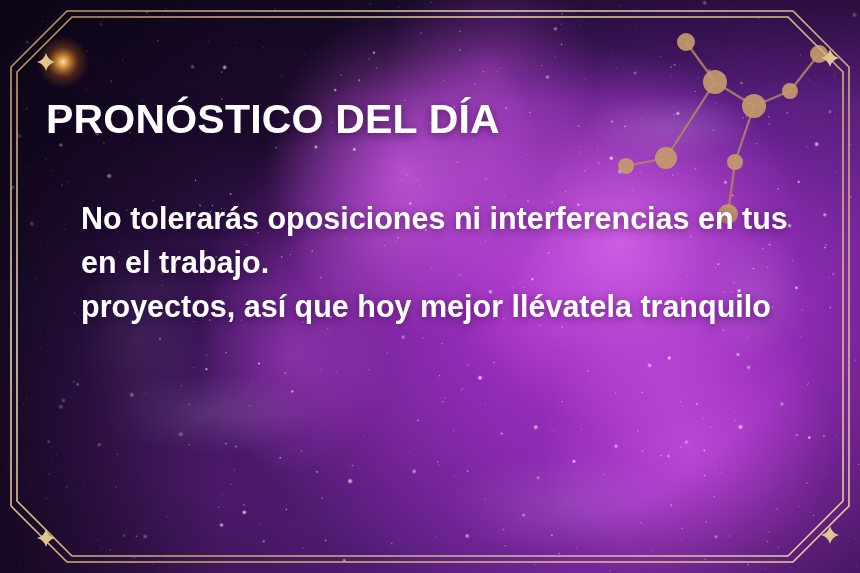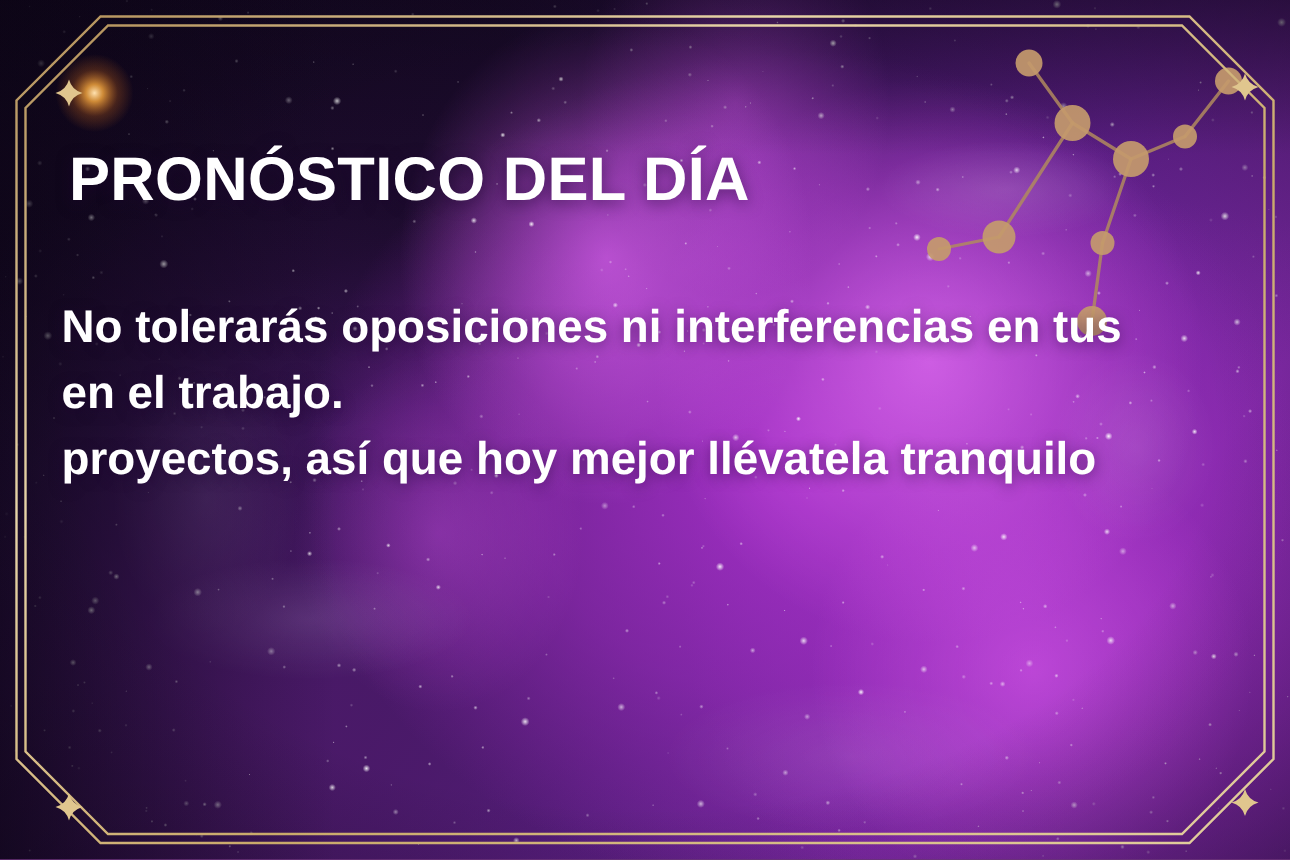--- a/index.html
+++ b/index.html
@@ -7,21 +7,21 @@
     margin: 0;
     padding: 0;
     background: #0d0616;
   }
   #card {
     position: relative;
     width: 860px;
     height: 573px;
     overflow: hidden;
     font-family: "Liberation Sans", sans-serif;
-    background-color: #d946ef;
+    background-color: #1d4ed8;
   }
 
   
   .layer { position: absolute; inset: 0; pointer-events: none; }
 
   #bg-base {
     background:
       radial-gradient(ellipse 55% 70% at 62% 55%, #a12fc4 0%, rgba(161,47,196,0.55) 38%, rgba(120,30,150,0.0) 70%),
       radial-gradient(ellipse 45% 60% at 88% 70%, #8d2ab0 0%, rgba(141,42,176,0.30) 55%, rgba(0,0,0,0) 78%),
       radial-gradient(ellipse 60% 80% at 20% 85%, #4b1a69 0%, rgba(75,26,105,0.35) 50%, rgba(0,0,0,0) 80%),
@@ -86,21 +86,21 @@
     left: 41px;
     top: 196px;
     width: 790px;
     margin: 0;
     font-size: 30.5px;
     font-weight: 600;
     line-height: 44px;
     color: #ffffff;
     text-shadow: 0 2px 9px rgba(30,5,50,0.5);
   }
-  #body-text .ln { display: block; white-space: nowrap; }
+  #body-text .ln { display: block; white-space: nowrap; margin-left: 40px; }
 </style>
 </head>
 <body>
 
 <div id="card">
 
   <div class="layer" id="bg-base"></div>
   <div class="layer" id="bg-figure"></div>
   <div class="layer" id="bg-nebula"></div>
 

